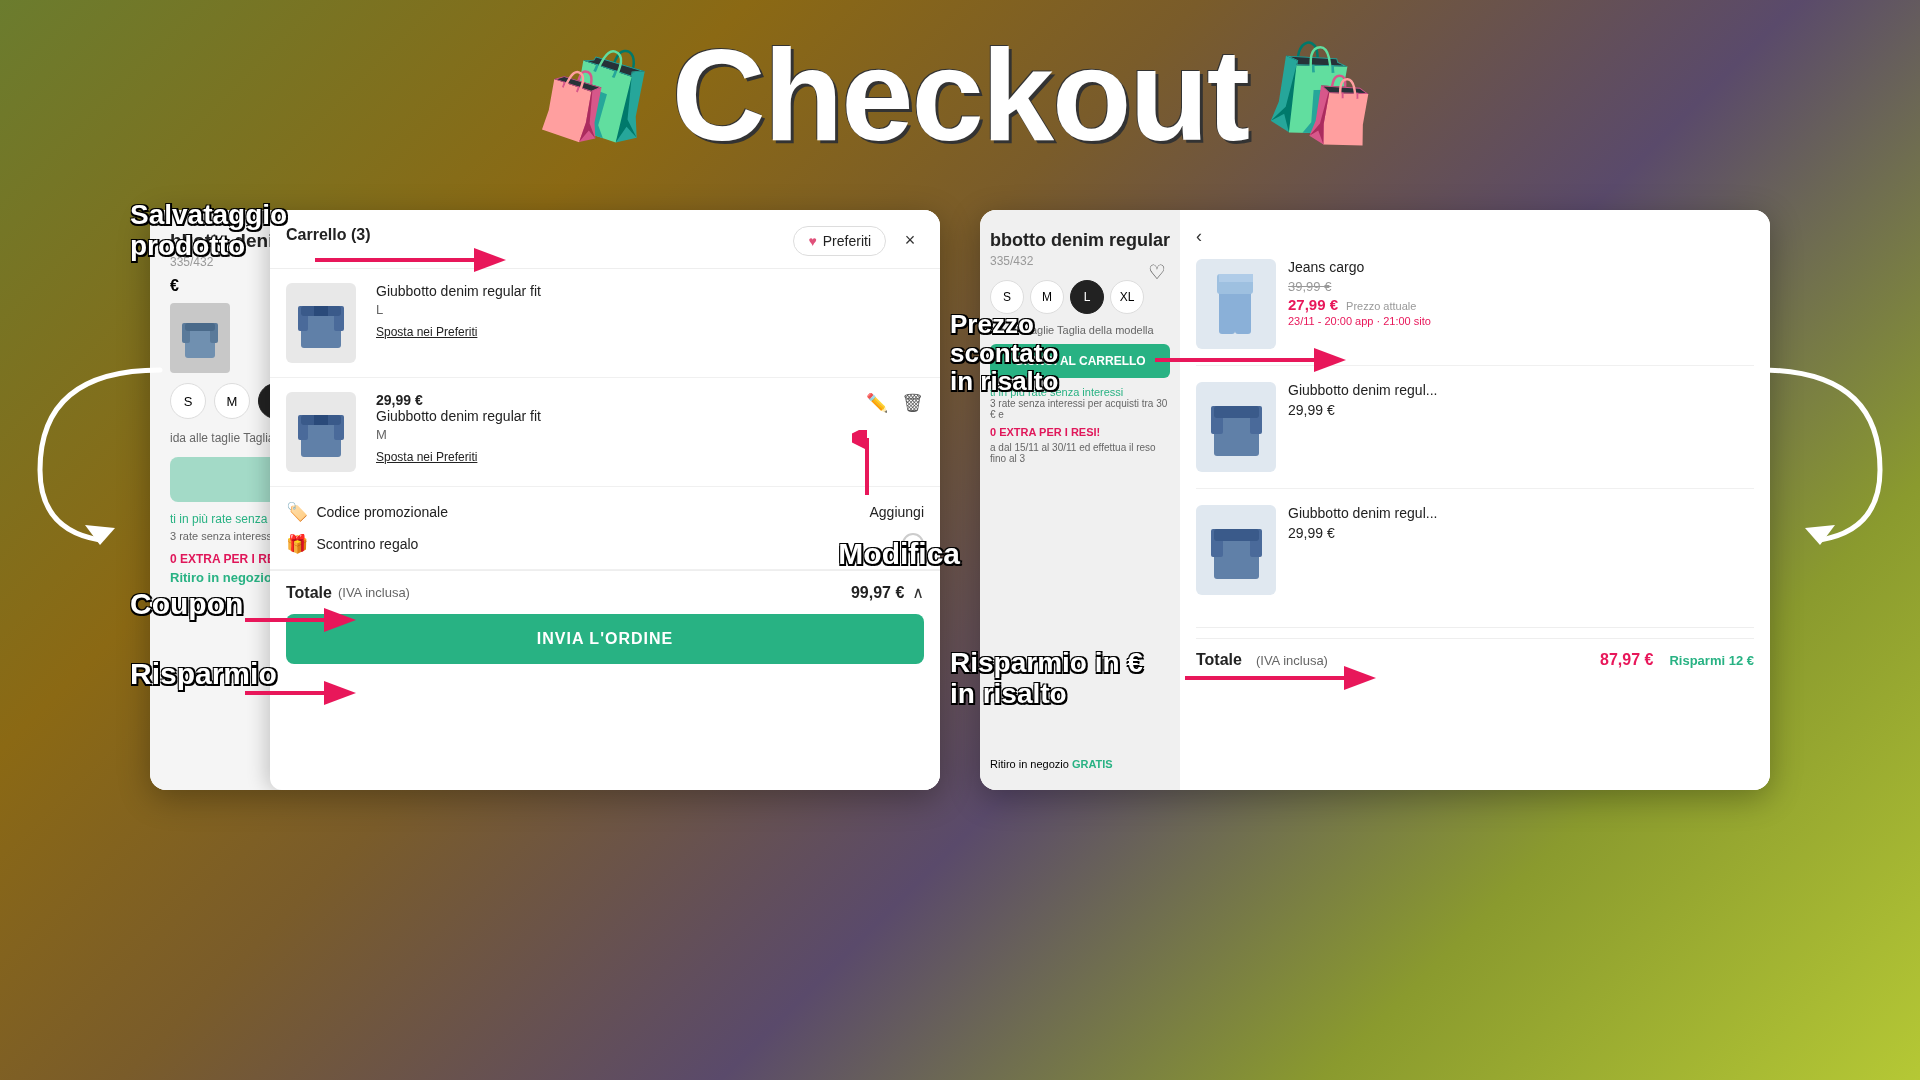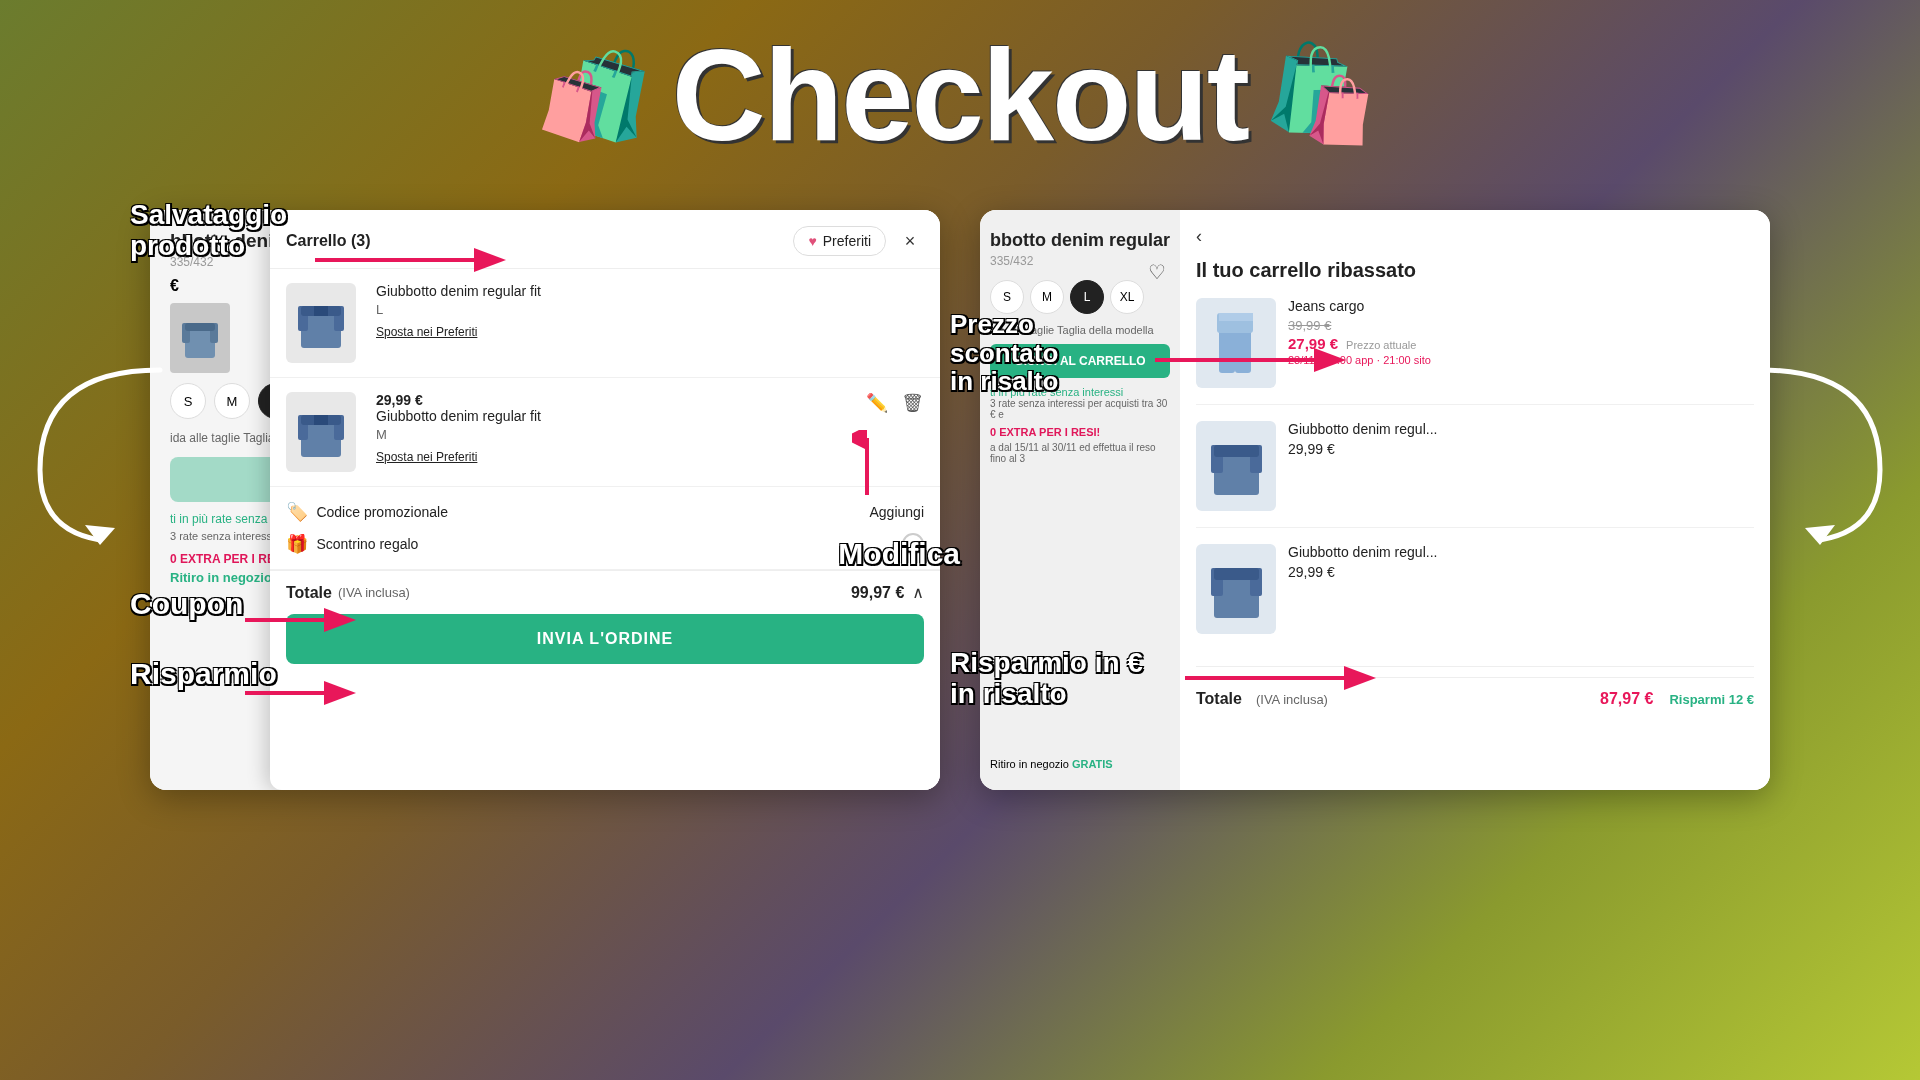--- a/index.html
+++ b/index.html
@@ -103,21 +103,21 @@
     
     .cart-overlay {
       position: absolute;
       top: 0; left: 0; right: 0; bottom: 0;
       background: white;
       border-radius: 16px;
     }
 
     .cart-header {
       display: flex;
-      align-items: center;
+      align-items: flex-start;
       padding: 16px 16px 12px;
       border-bottom: 1px solid #eee;
       gap: 10px;
     }
     .cart-title {
       font-size: 16px;
       font-weight: 600;
       color: #222;
       flex: 1;
     }
@@ -721,21 +721,20 @@
         <div style="font-size:10px;color:#666;margin-bottom:6px;">3 rate senza interessi per acquisti tra 30 € e</div>
         <div style="font-size:11px;font-weight:700;color:#e0175a;margin-bottom:4px;">0 EXTRA PER I RESI!</div>
         <div style="font-size:10px;color:#666;">a dal 15/11 al 30/11 ed effettua il reso fino al 3</div>
         <div style="position:absolute;bottom:20px;left:10px;font-size:11px;">
           Ritiro in negozio <span style="color:#28b283;font-weight:700;">GRATIS</span>
         </div>
       </div>
 
       <div class="right-panel-content">
         <div class="right-panel-nav">‹</div>
-        <div class="ribassato-title">Il tuo carrello ribassato</div>
 
         <div class="right-cart-item">
           <div class="right-item-img">
             <svg width="55" height="70" viewBox="0 0 55 70" fill="none">
               <rect x="10" y="5" width="16" height="60" rx="3" fill="#8ab0d8"></rect>
               <rect x="26" y="5" width="16" height="60" rx="3" fill="#8ab0d8"></rect>
               <rect x="8" y="5" width="36" height="20" rx="3" fill="#9ec0e0"></rect>
               <rect x="10" y="5" width="34" height="8" fill="#b0cce8"></rect>
             </svg>
           </div>

